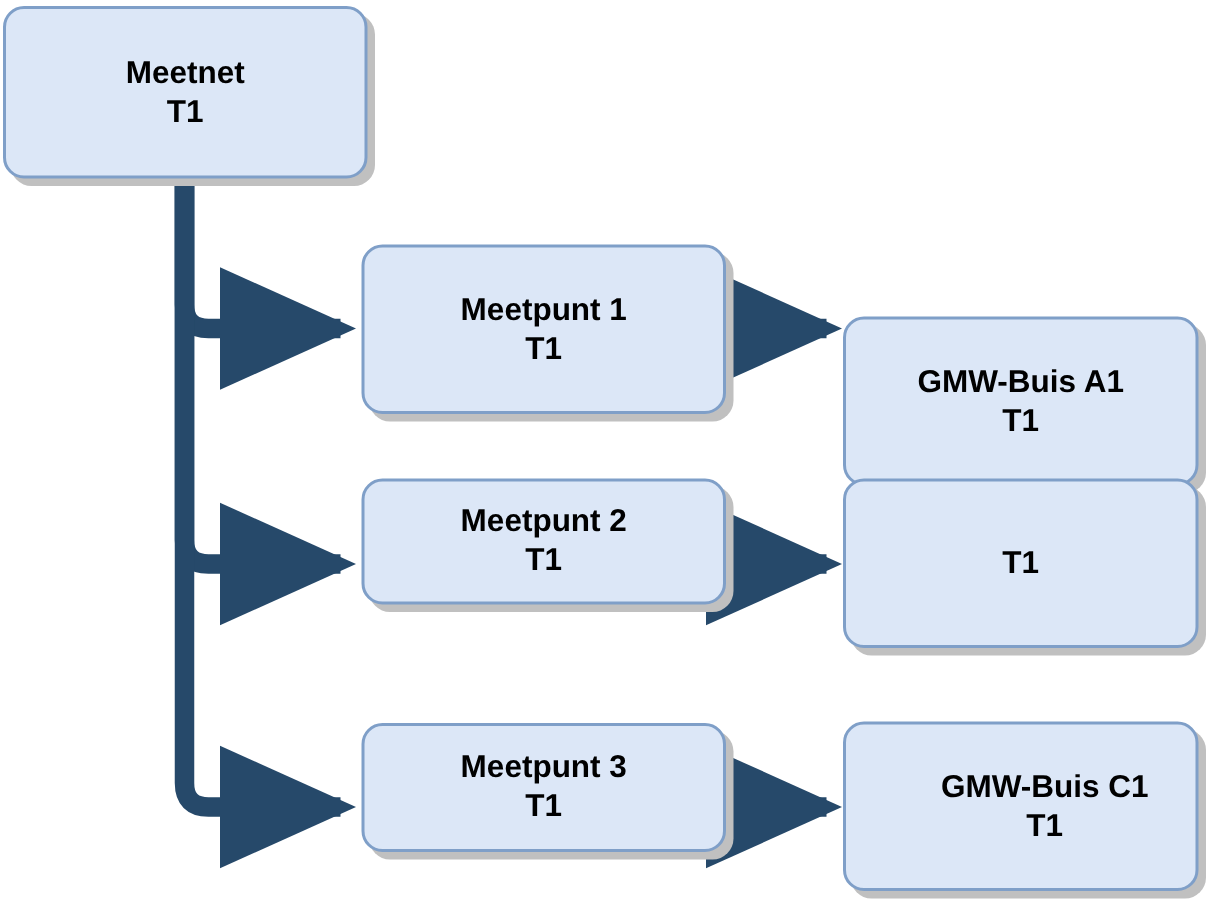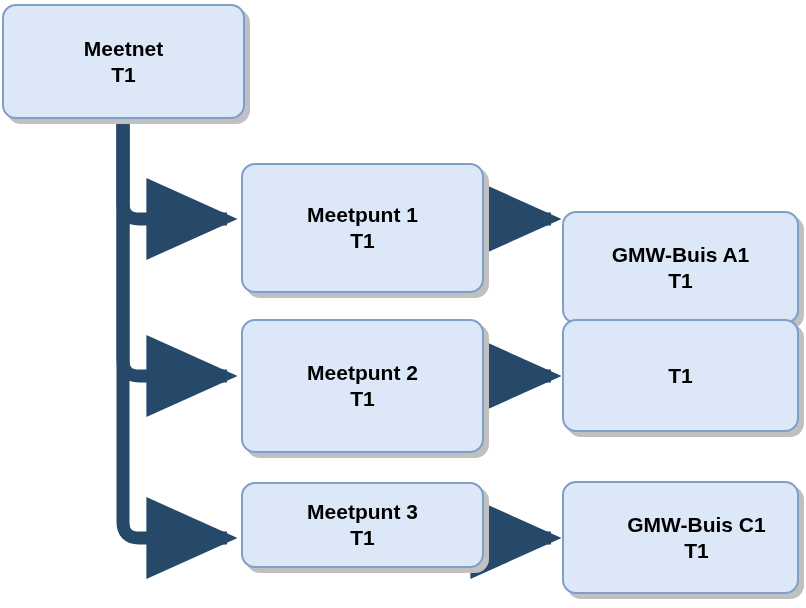--- a/index.html
+++ b/index.html
@@ -50,22 +50,22 @@
     white-space: nowrap;
   }
   
   #node-meetnet {
     left: 2px;
     top: 4px;
     width: 243px;
     height: 115px;
   }
   
-  #node-meetpunt-1 { left: 241px; top: 163px;  width: 243px; height: 130px; }
-  #node-meetpunt-2 { left: 241px; top: 319px;  width: 243px; height: 134px; }
+  #node-meetpunt-1 { left: 241px; top: 163px;  width: 243px; height: 113px; }
+  #node-meetpunt-2 { left: 241px; top: 319px;  width: 243px; height: 84px; }
   #node-meetpunt-3 { left: 241px; top: 482px;  width: 243px; height: 86px; }
   
   #node-gmw-a1 { left: 562px; top: 163px;  width: 237px; height: 113px; margin-top: 48px; }
   #node-gmw-b1 { left: 562px; top: 319px;  width: 237px; height: 113px; }
   #node-gmw-c1 { left: 562px; top: 481px;  width: 237px; height: 113px; padding-left: 32px; }
 </style>
 </head>
 <body>
 
 <div id="canvas">

